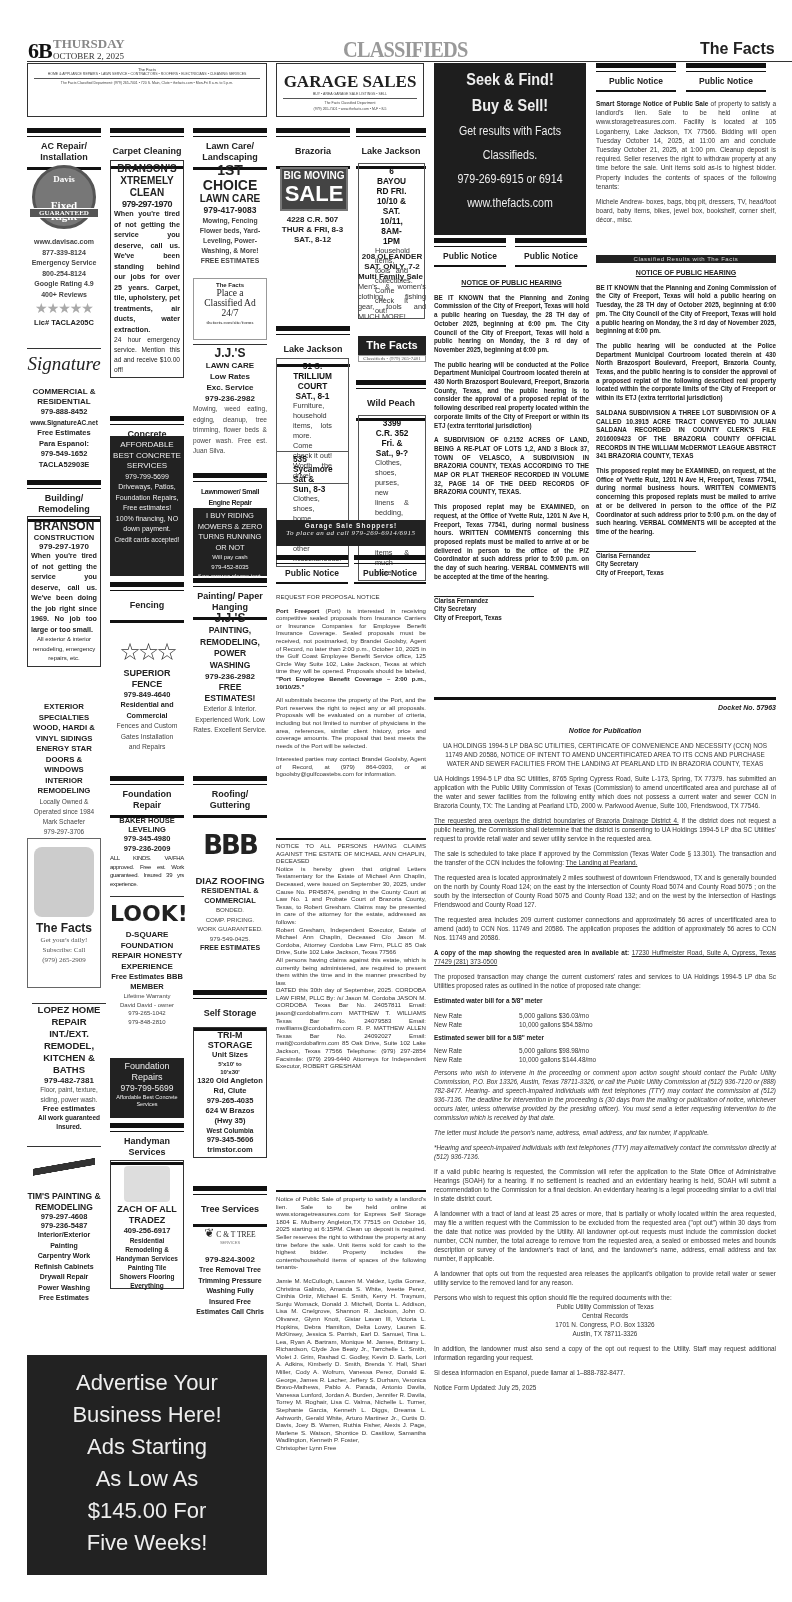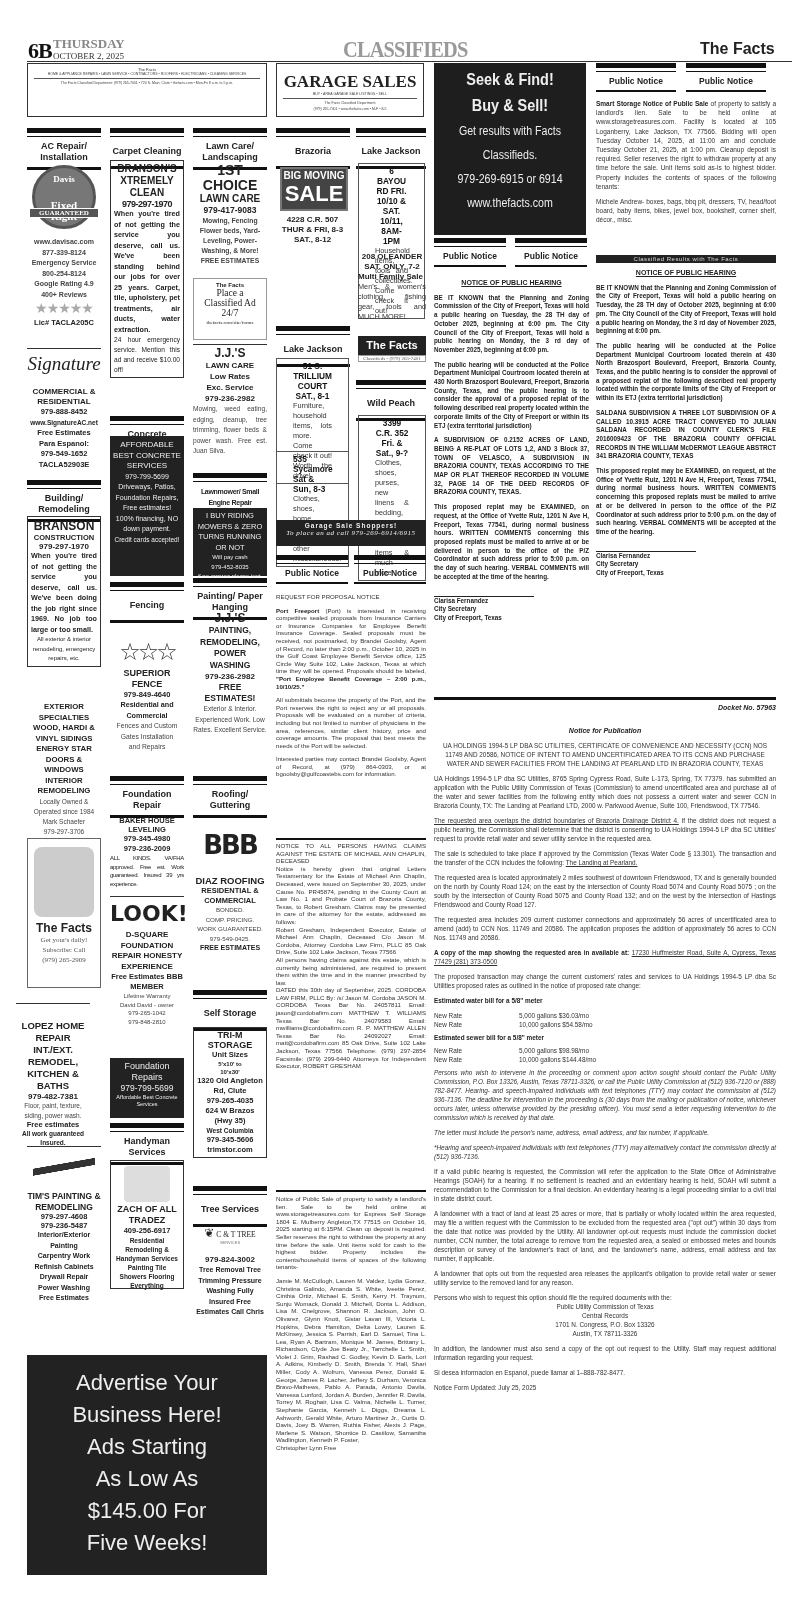--- a/index.html
+++ b/index.html
@@ -111,21 +111,21 @@
   <div style="font-size:6.5px;line-height:10px;color:#444">Mark Schaefer</div>
   <div style="font-size:6.5px;line-height:10px;color:#444">979-297-3706</div>
 </div>
 <div class="blk" style="left:27px;top:838px;width:74px;height:150px;border:1px solid #666">
   <div style="width:60px;height:70px;margin:8px auto 0;background:#ccc;border-radius:8px"></div>
   <div style="font-weight:bold;font-size:12px;margin-top:4px">The Facts</div>
   <div style="font-family:'Liberation Serif',serif;font-size:7px;line-height:10px;color:#555">Get your's daily!</div>
   <div style="font-family:'Liberation Serif',serif;font-size:7px;line-height:10px;color:#555">Subscribe: Call</div>
   <div style="font-family:'Liberation Serif',serif;font-size:7px;line-height:10px;color:#555">(979) 265-2909</div>
 </div>
-<div class="blk" style="left:16px;top:1003px;width:74px;border-top:1.5px solid #333;padding-top:16px">
+<div class="blk" style="left:32px;top:1003px;width:74px;border-top:1.5px solid #333;padding-top:0">
   <div style="font-weight:bold;font-size:9.5px;line-height:12px">LOPEZ HOME REPAIR INT./EXT. REMODEL, KITCHEN &amp; BATHS</div>
   <div style="font-weight:bold;font-size:8px">979-482-7381</div>
   <div style="font-size:6.5px;line-height:9.5px;color:#444;padding:0 8px">Floor, paint, texture, siding, power wash.</div>
   <div style="font-weight:bold;font-size:7.5px">Free estimates</div>
   <div style="font-weight:bold;font-size:6.5px;line-height:9px">All work guaranteed Insured.</div>
 </div>
 <div class="blk" style="left:27px;top:1146px;width:74px;border-top:1.5px solid #333;padding-top:6px">
   <div style="height:28px;margin:0 6px;background:linear-gradient(170deg,transparent 40%,#333 41%,#333 58%,transparent 59%)"></div>
   <div style="font-weight:bold;font-size:8.5px;line-height:10.5px;margin-top:10px">TIM'S PAINTING &amp; REMODELING</div>
   <div style="font-weight:bold;font-size:7.5px">979-297-4608</div>

